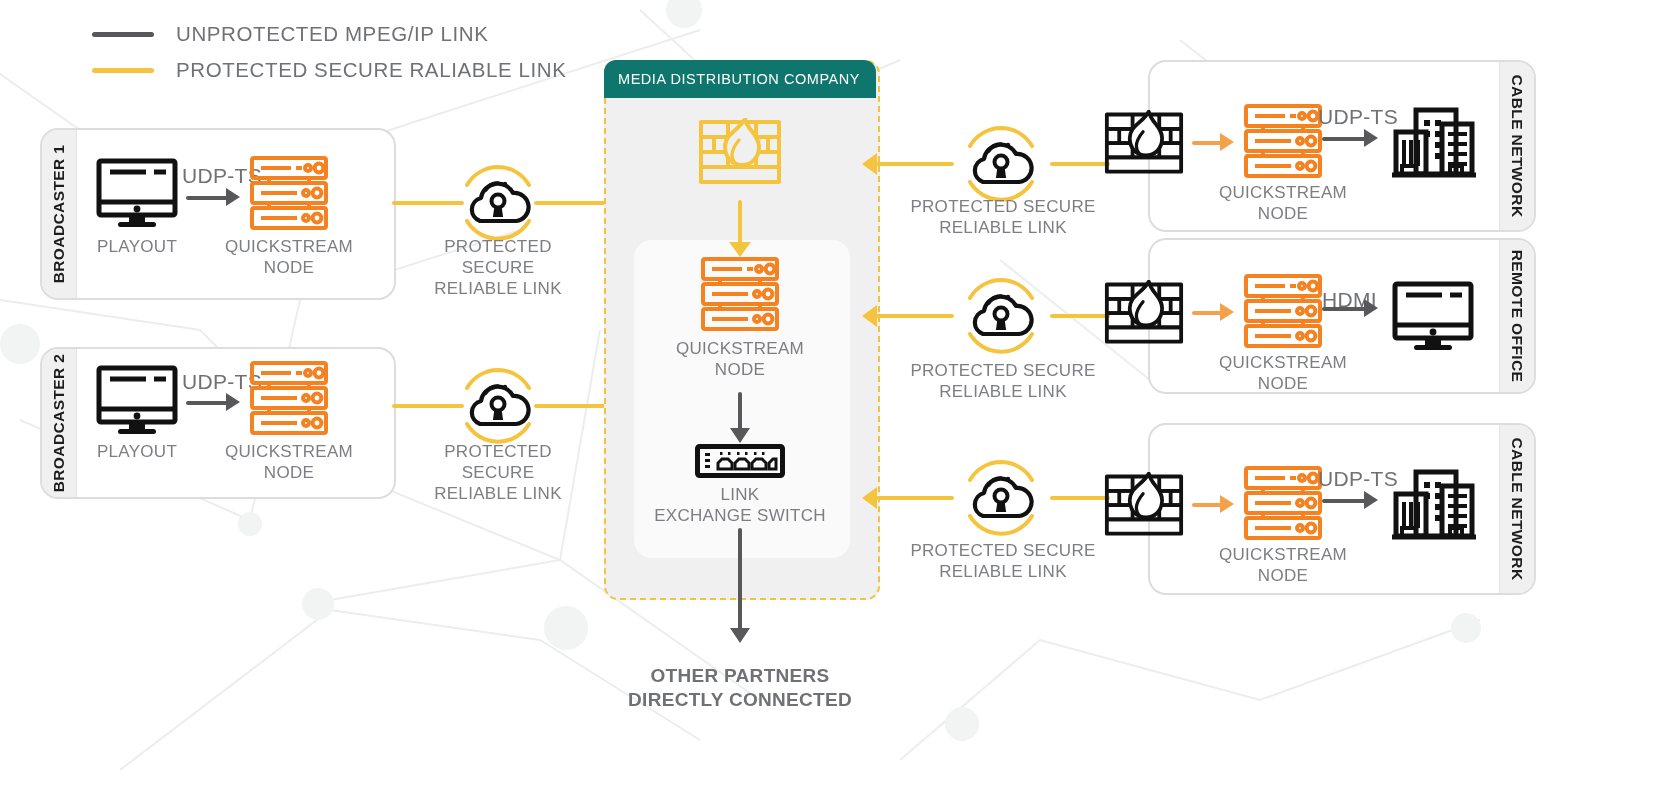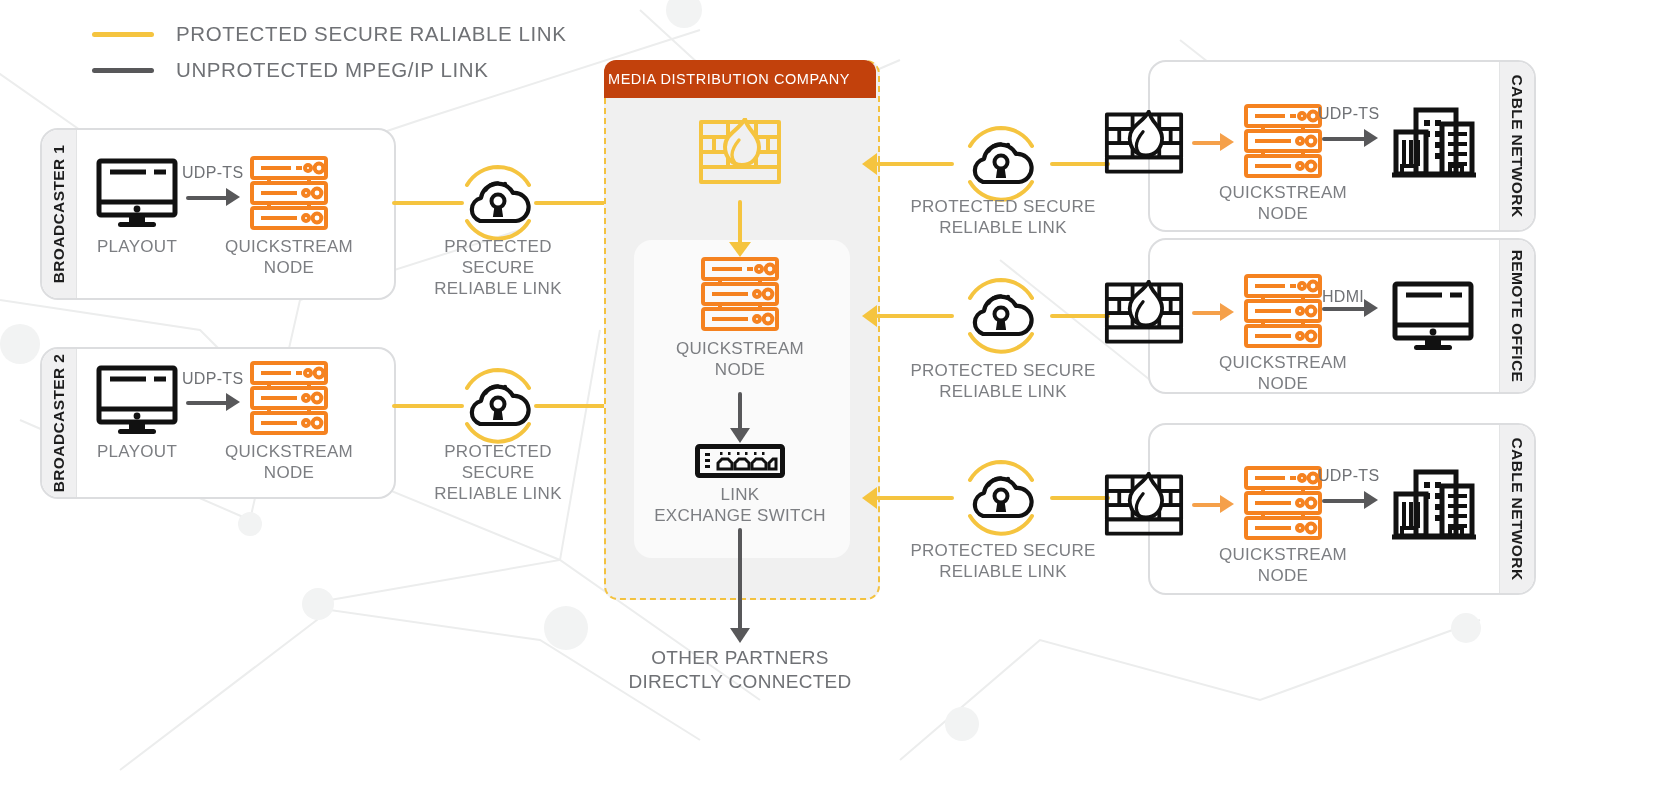--- a/index.html
+++ b/index.html
@@ -30,33 +30,33 @@
   }
   .vlabel.up{transform:rotate(-90deg);}
   .vlabel.down{transform:rotate(90deg);}
 
   
   .cap{
     position:absolute;text-align:center;font-size:17px;line-height:21px;
     letter-spacing:.3px;color:#7c7e82;white-space:pre-line;
   }
   .proto{
-    position:absolute;font-size:16px;letter-spacing:.3px;color:#6f7175;white-space:nowrap;
+    position:absolute;font-size:21px;letter-spacing:.3px;color:#6f7175;white-space:nowrap;
   }
   .ico{position:absolute;}
 
   
   .company{
     position:absolute;left:604px;top:60px;width:272px;height:536px;
     background:#f0f0f0;border:2px dashed #f3c23f;border-radius:14px;
   }
   .company-head{
     position:absolute;left:-2px;top:-2px;width:272px;height:38px;
-    background:#c2410c;border-radius:12px 12px 0 0;
-    display:flex;align-items:center;padding-left:4px;box-sizing:border-box;
+    background:#0f766e;border-radius:12px 12px 0 0;
+    display:flex;align-items:center;padding-left:14px;box-sizing:border-box;
   }
   .company-head span{color:#ffffff;font-size:14.5px;letter-spacing:.55px;font-weight:500;}
   .company-inner{
     position:absolute;left:28px;top:178px;width:216px;height:318px;
     background:#fafafa;border-radius:18px;
   }
 
   
   .hline{position:absolute;height:4px;border-radius:2px;}
   .vline{position:absolute;width:4px;border-radius:2px;}
@@ -102,26 +102,26 @@
       <circle cx="1466" cy="628" r="15"></circle>
     <circle cx="250" cy="524" r="12"></circle>
       <circle cx="1326" cy="150" r="13"></circle>
   </g>
 </svg>
 
 <div class="stage">
 
   <div class="legend">
     <div class="legend-row">
+      <div class="legend-swatch dark"></div>
+      <div class="legend-text">UNPROTECTED MPEG/IP LINK</div>
+    </div>
+    <div class="legend-row">
       <div class="legend-swatch yel"></div>
       <div class="legend-text">PROTECTED SECURE RALIABLE LINK</div>
-    </div>
-    <div class="legend-row">
-      <div class="legend-swatch dark"></div>
-      <div class="legend-text">UNPROTECTED MPEG/IP LINK</div>
     </div>
   </div>
 
   <div class="panel" style="left:40px;top:128px;width:352px;height:168px;">
     <div class="panel-tabL">
       <div class="vlabel up">BROADCASTER 1</div>
     </div>
   </div>
 
   <svg class="ico" style="left:96px;top:158px;" width="82" height="72" viewBox="0 0 82 72">
@@ -306,21 +306,21 @@
       <rect x="59" y="8" width="2.5" height="3"></rect>
         <rect x="67" y="8" width="2.5" height="3"></rect>
     </g>
     <path d="M74 25 v-6 l4 -4 h3 v10 z" fill="none" stroke="#111" stroke-width="3"></path>
   </svg>
   <div class="cap" style="left:640px;top:484px;width:200px;">LINK
 EXCHANGE SWITCH</div>
 
   <div class="vline dark" style="left:738px;top:528px;height:102px;"></div>
   <div class="arrowhead ah-down-dark" style="left:730px;top:628px;"></div>
-  <div class="bottomcap" style="left:620px;top:646px;width:240px;">OTHER PARTNERS
+  <div class="bottomcap" style="left:620px;top:664px;width:240px;font-weight:bold;">OTHER PARTNERS
 DIRECTLY CONNECTED</div>
 
   <div class="hline yel" style="left:876px;top:162px;width:78px;"></div>
   <div class="arrowhead ah-left-yel" style="left:862px;top:153px;"></div>
   <svg class="cloudring" style="left:955px;top:124px;" width="92" height="80" viewBox="0 0 92 80">
     <path d="M46 4 a36 36 0 0 1 31 18 M77 58 a36 36 0 0 1 -62 0 M15 22 a36 36 0 0 1 31 -18" fill="none" stroke="#f5c43f" stroke-width="4" stroke-linecap="round"></path>
     <path d="M28 58 a12 12 0 0 1 1 -23 a17 17 0 0 1 32 -5 a13 13 0 0 1 3 28 z" fill="#fff" stroke="#111" stroke-width="4.2" stroke-linejoin="round"></path>
     <path d="M34 27 a13 13 0 0 1 12 -7" fill="none" stroke="#111" stroke-width="3.4" stroke-linecap="round"></path>
     <circle cx="53" cy="21" r="2.2" fill="#111"></circle>
     <circle cx="46" cy="38" r="6.5" fill="none" stroke="#111" stroke-width="4"></circle>

